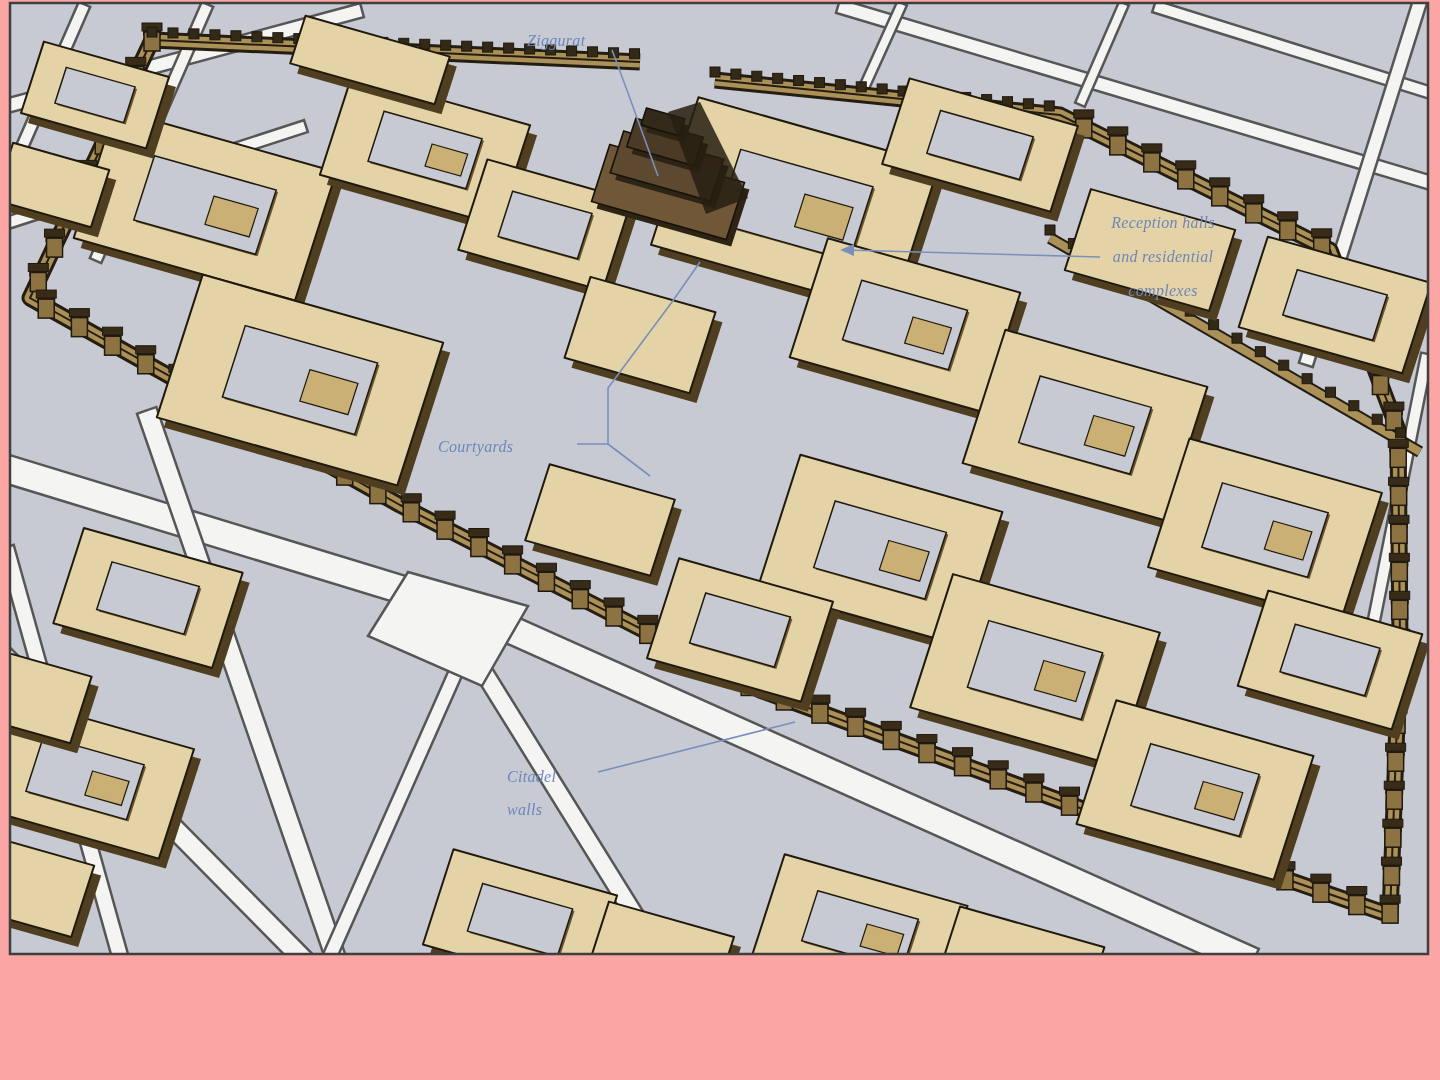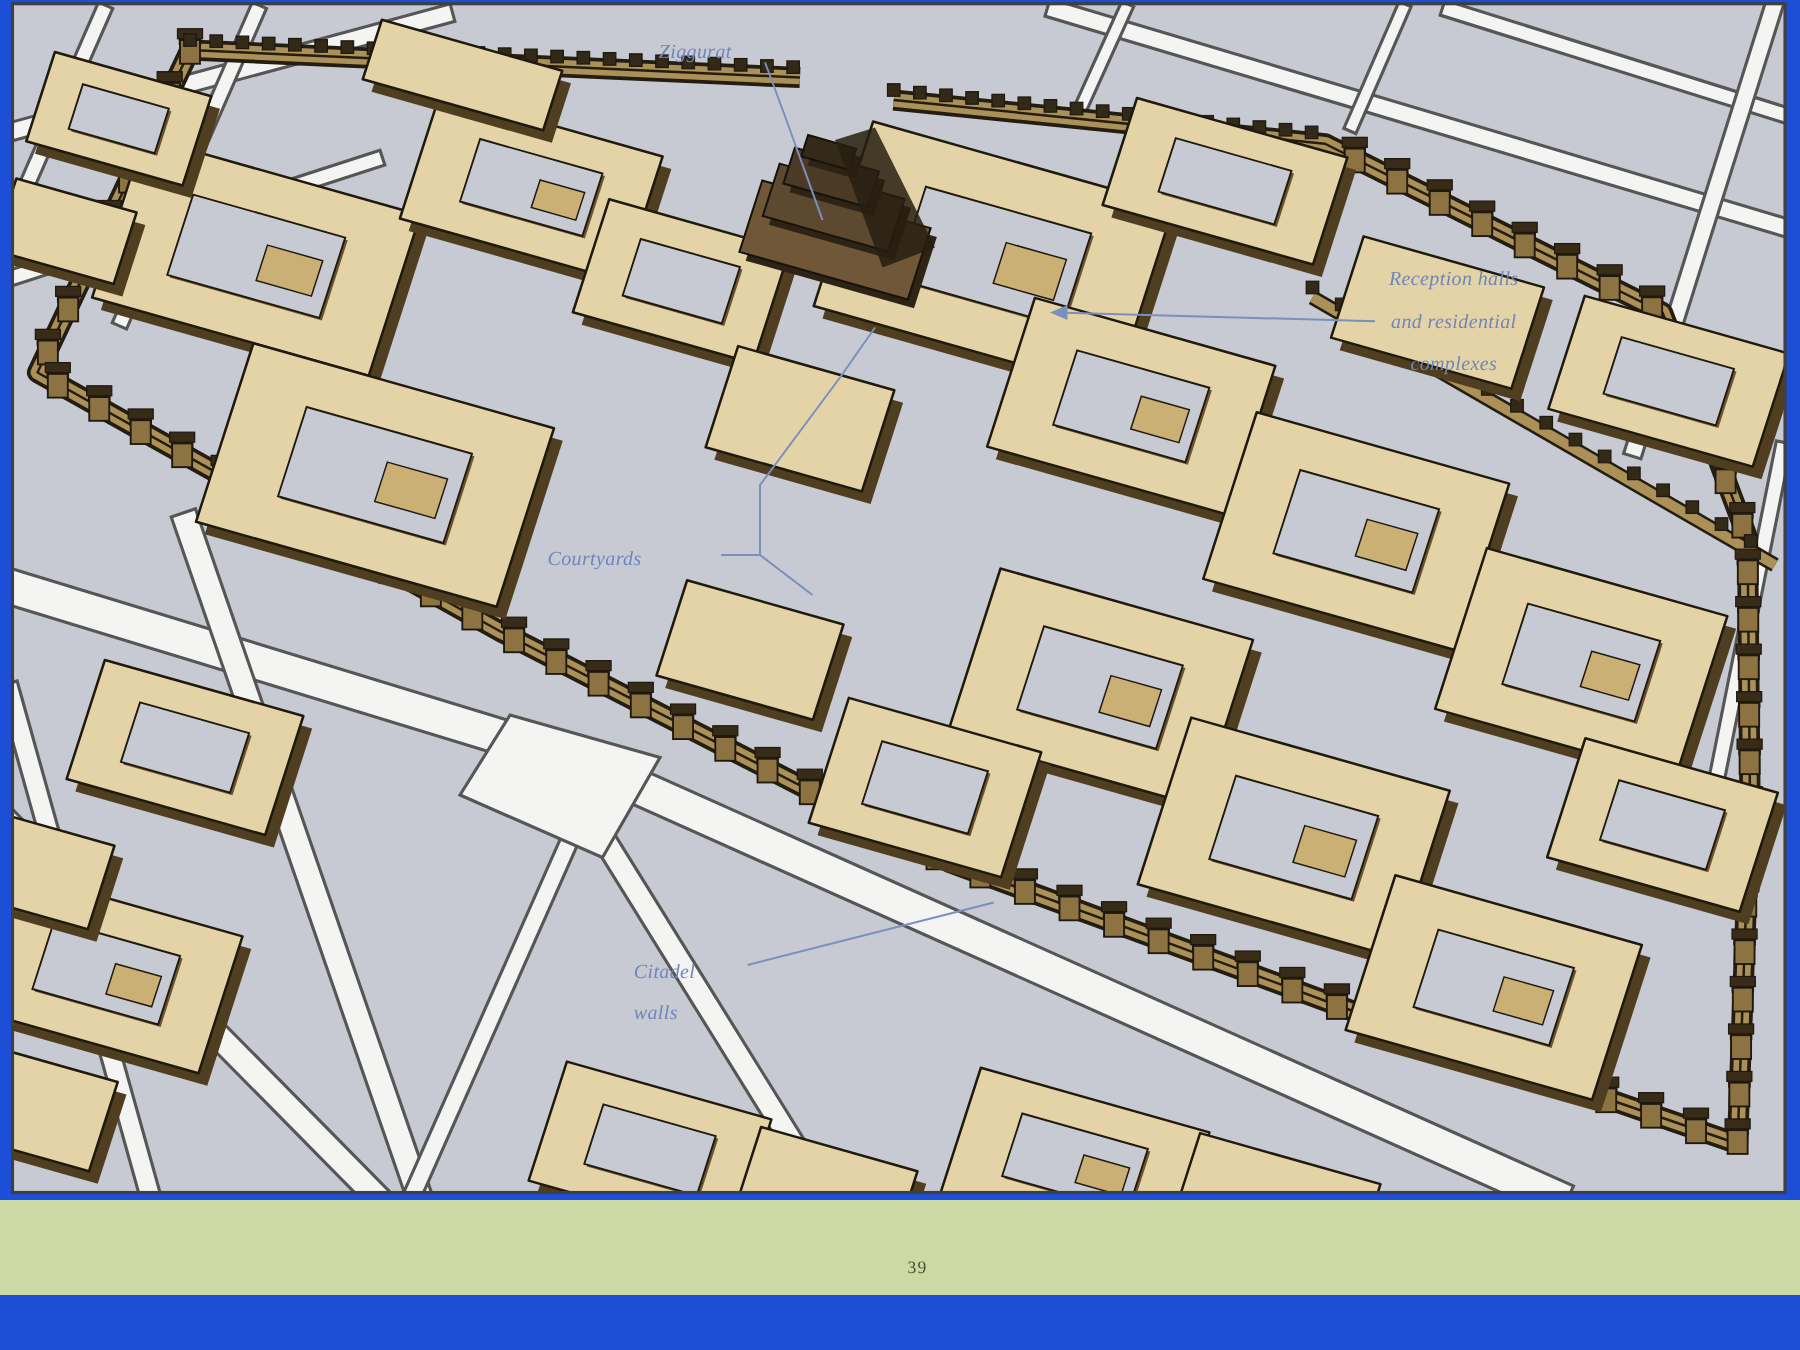--- a/index.html
+++ b/index.html
@@ -1,16 +1,16 @@
 <!DOCTYPE html>
 <html><head>
 <meta charset="utf-8">
 <style>
   html,body{margin:0;padding:0;background:#ffffff;}
-  .page{position:relative;width:1440px;height:1080px;background:#1d4ed8;overflow:hidden;
+  .page{position:relative;width:1440px;height:1080px;background:#fca5a5;overflow:hidden;
         font-family:"Liberation Serif", serif;}
   .figure-svg{position:absolute;top:0;left:0;}
   .label{font-family:"Liberation Serif", serif;font-style:italic;font-size:16px;
          letter-spacing:.3px;fill:#6e86ba;}
   .leader{fill:none;stroke:#7b8fbd;stroke-width:1.6;}
   .footer-bar{position:absolute;left:0;top:960px;width:1440px;height:76px;background:#cdd9a4;
               display:flex;align-items:flex-end;justify-content:center;padding-bottom:13px;
               box-sizing:border-box;}
   .footer-bar span{font-family:"Liberation Serif", serif;font-size:14px;color:#4a5130;
                    letter-spacing:1px;transform:translateX(14px);}
@@ -495,16 +495,13 @@
         <text class="label" x="438" y="452">Courtyards</text>
 
         <text class="label" x="507" y="782">Citadel</text>
         <text class="label" x="507" y="815">walls</text>
       </g>
     </g>
 
     <rect x="10" y="3" width="1418" height="951" fill="none" stroke="#3f3f3f" stroke-width="2.5"></rect>
   </svg>
 
-  <div class="footer-bar">
-    <span>39</span>
-  </div>
 </div>
 
 </body></html>

